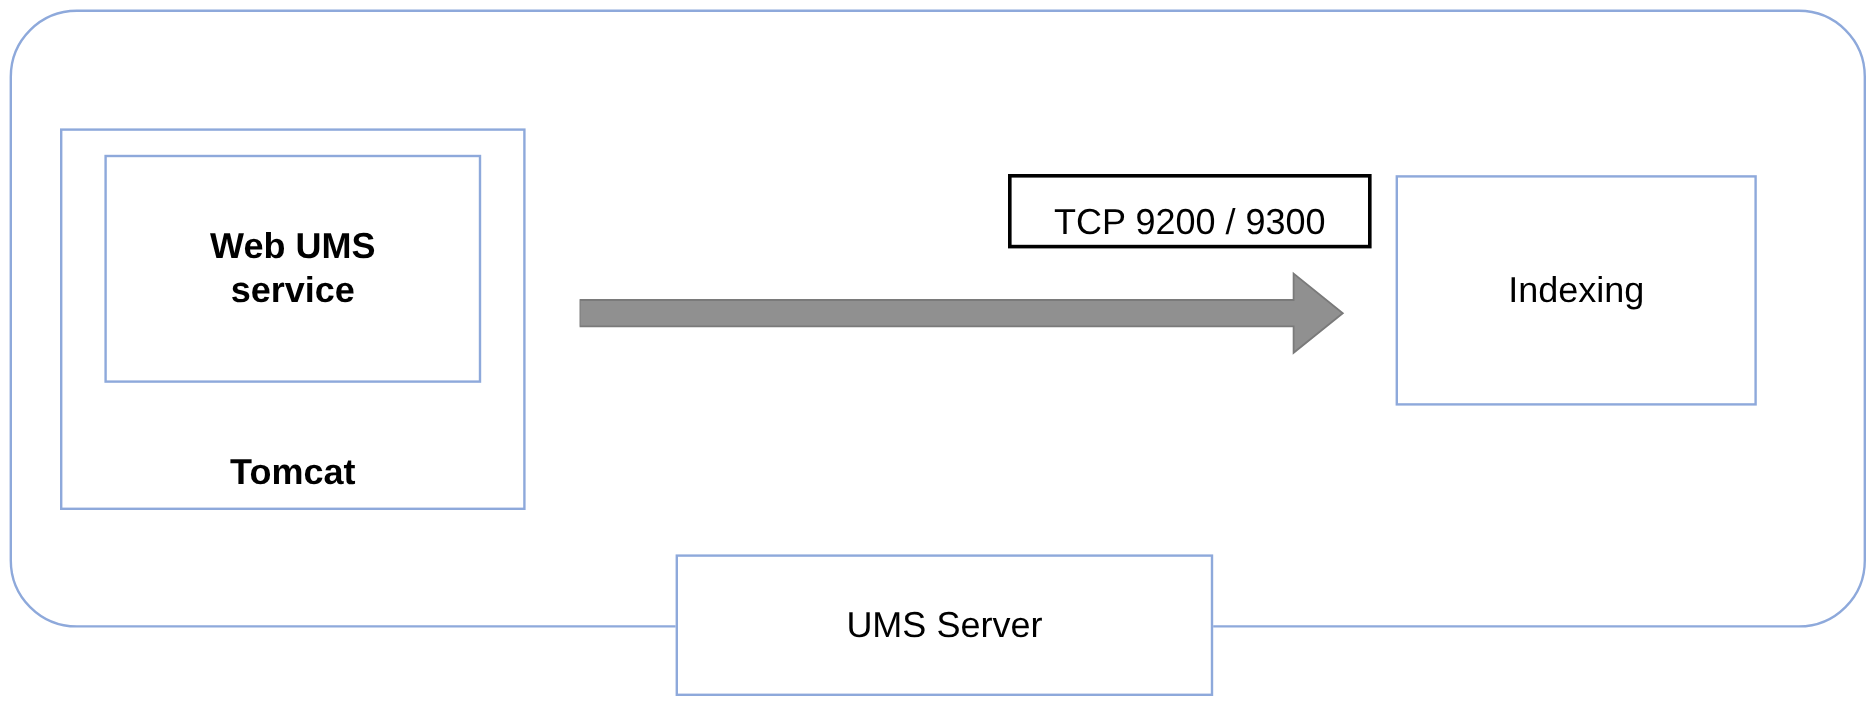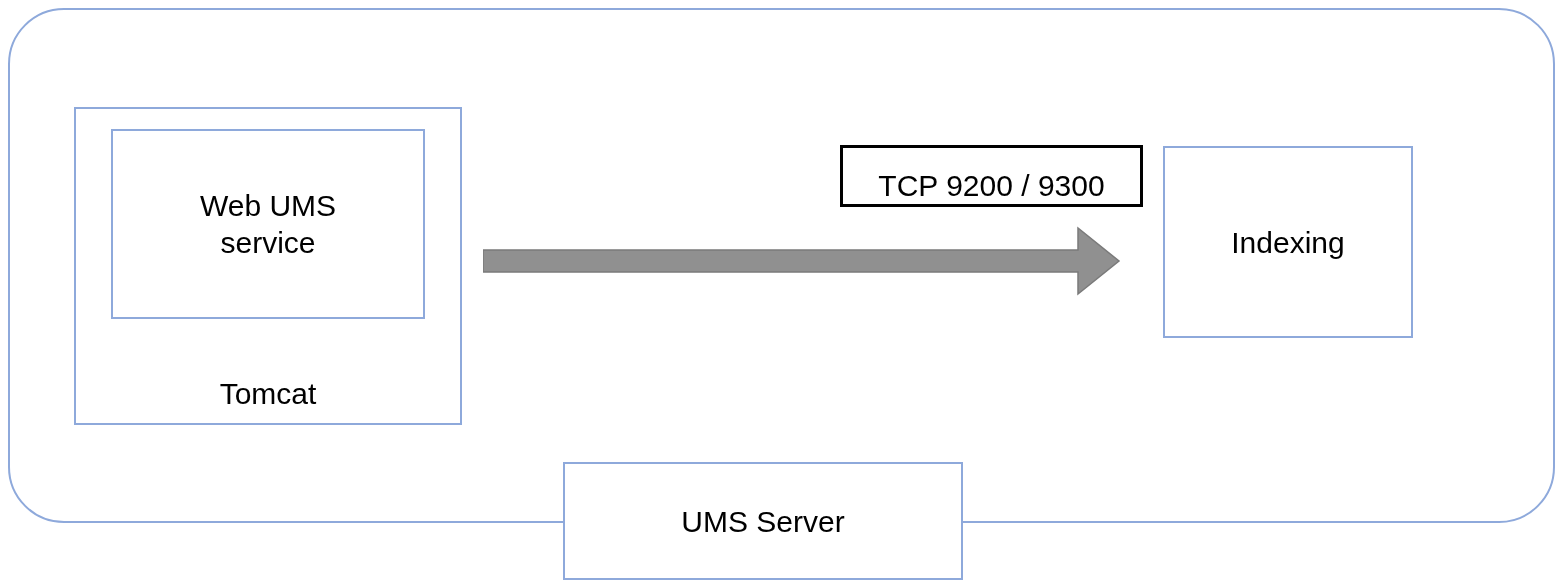--- a/index.html
+++ b/index.html
@@ -37,52 +37,53 @@
     position: absolute;
     border: 2px solid #8EA9DB;
     background: #ffffff;
     display: flex;
     align-items: center;
     justify-content: center;
     text-align: center;
   }
 
   .tomcat-box {
-    left: 74px;
+    left: 50px;
     top: 107px;
     width: 388px;
     height: 318px;
     display: block;
+    font-weight: bold;
   }
   .tomcat-label {
     position: absolute;
     left: 0;
     right: 0;
     top: 266px;
     text-align: center;
   }
 
   .webums-box {
     left: 92px;
     top: 127px;
     width: 314px;
     height: 190px;
   }
 
   .indexing-box {
     left: 1163px;
     top: 146px;
-    width: 250px;
+    width: 301px;
     height: 192px;
   }
 
   .ums-box {
     left: 563px;
     top: 462px;
-    width: 400px;
+    width: 448px;
     height: 118px;
     z-index: 3;
   }
 
   .tcp-box {
     position: absolute;
     left: 812px;
     top: 145px;
     width: 303px;
     height: 62px;

